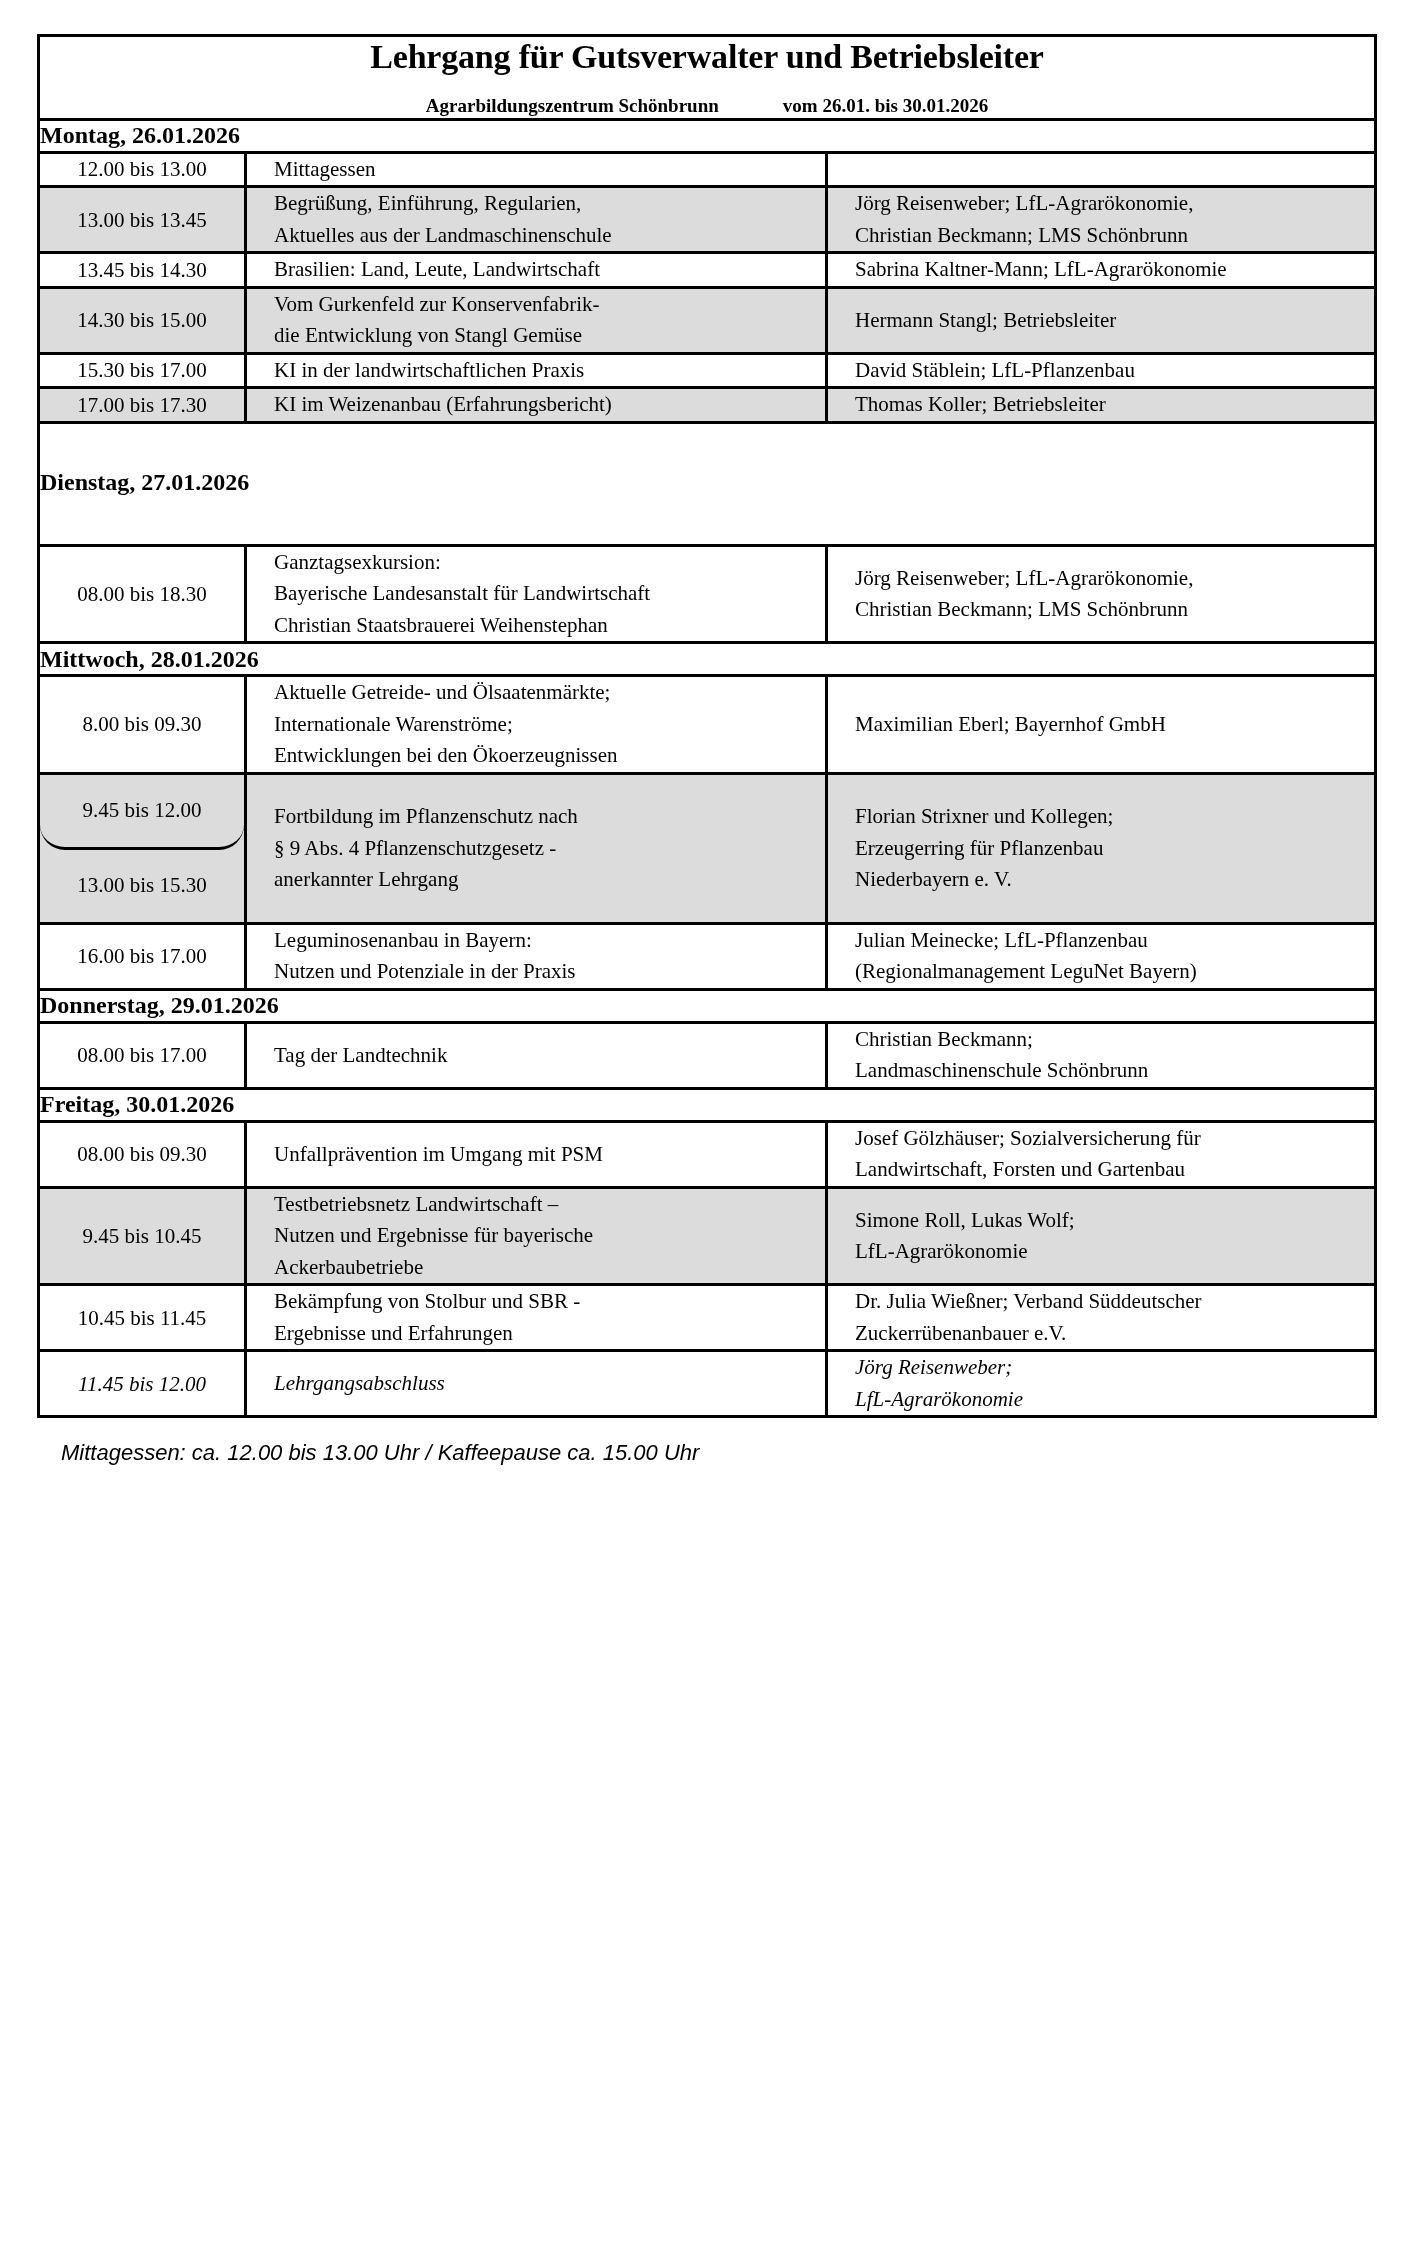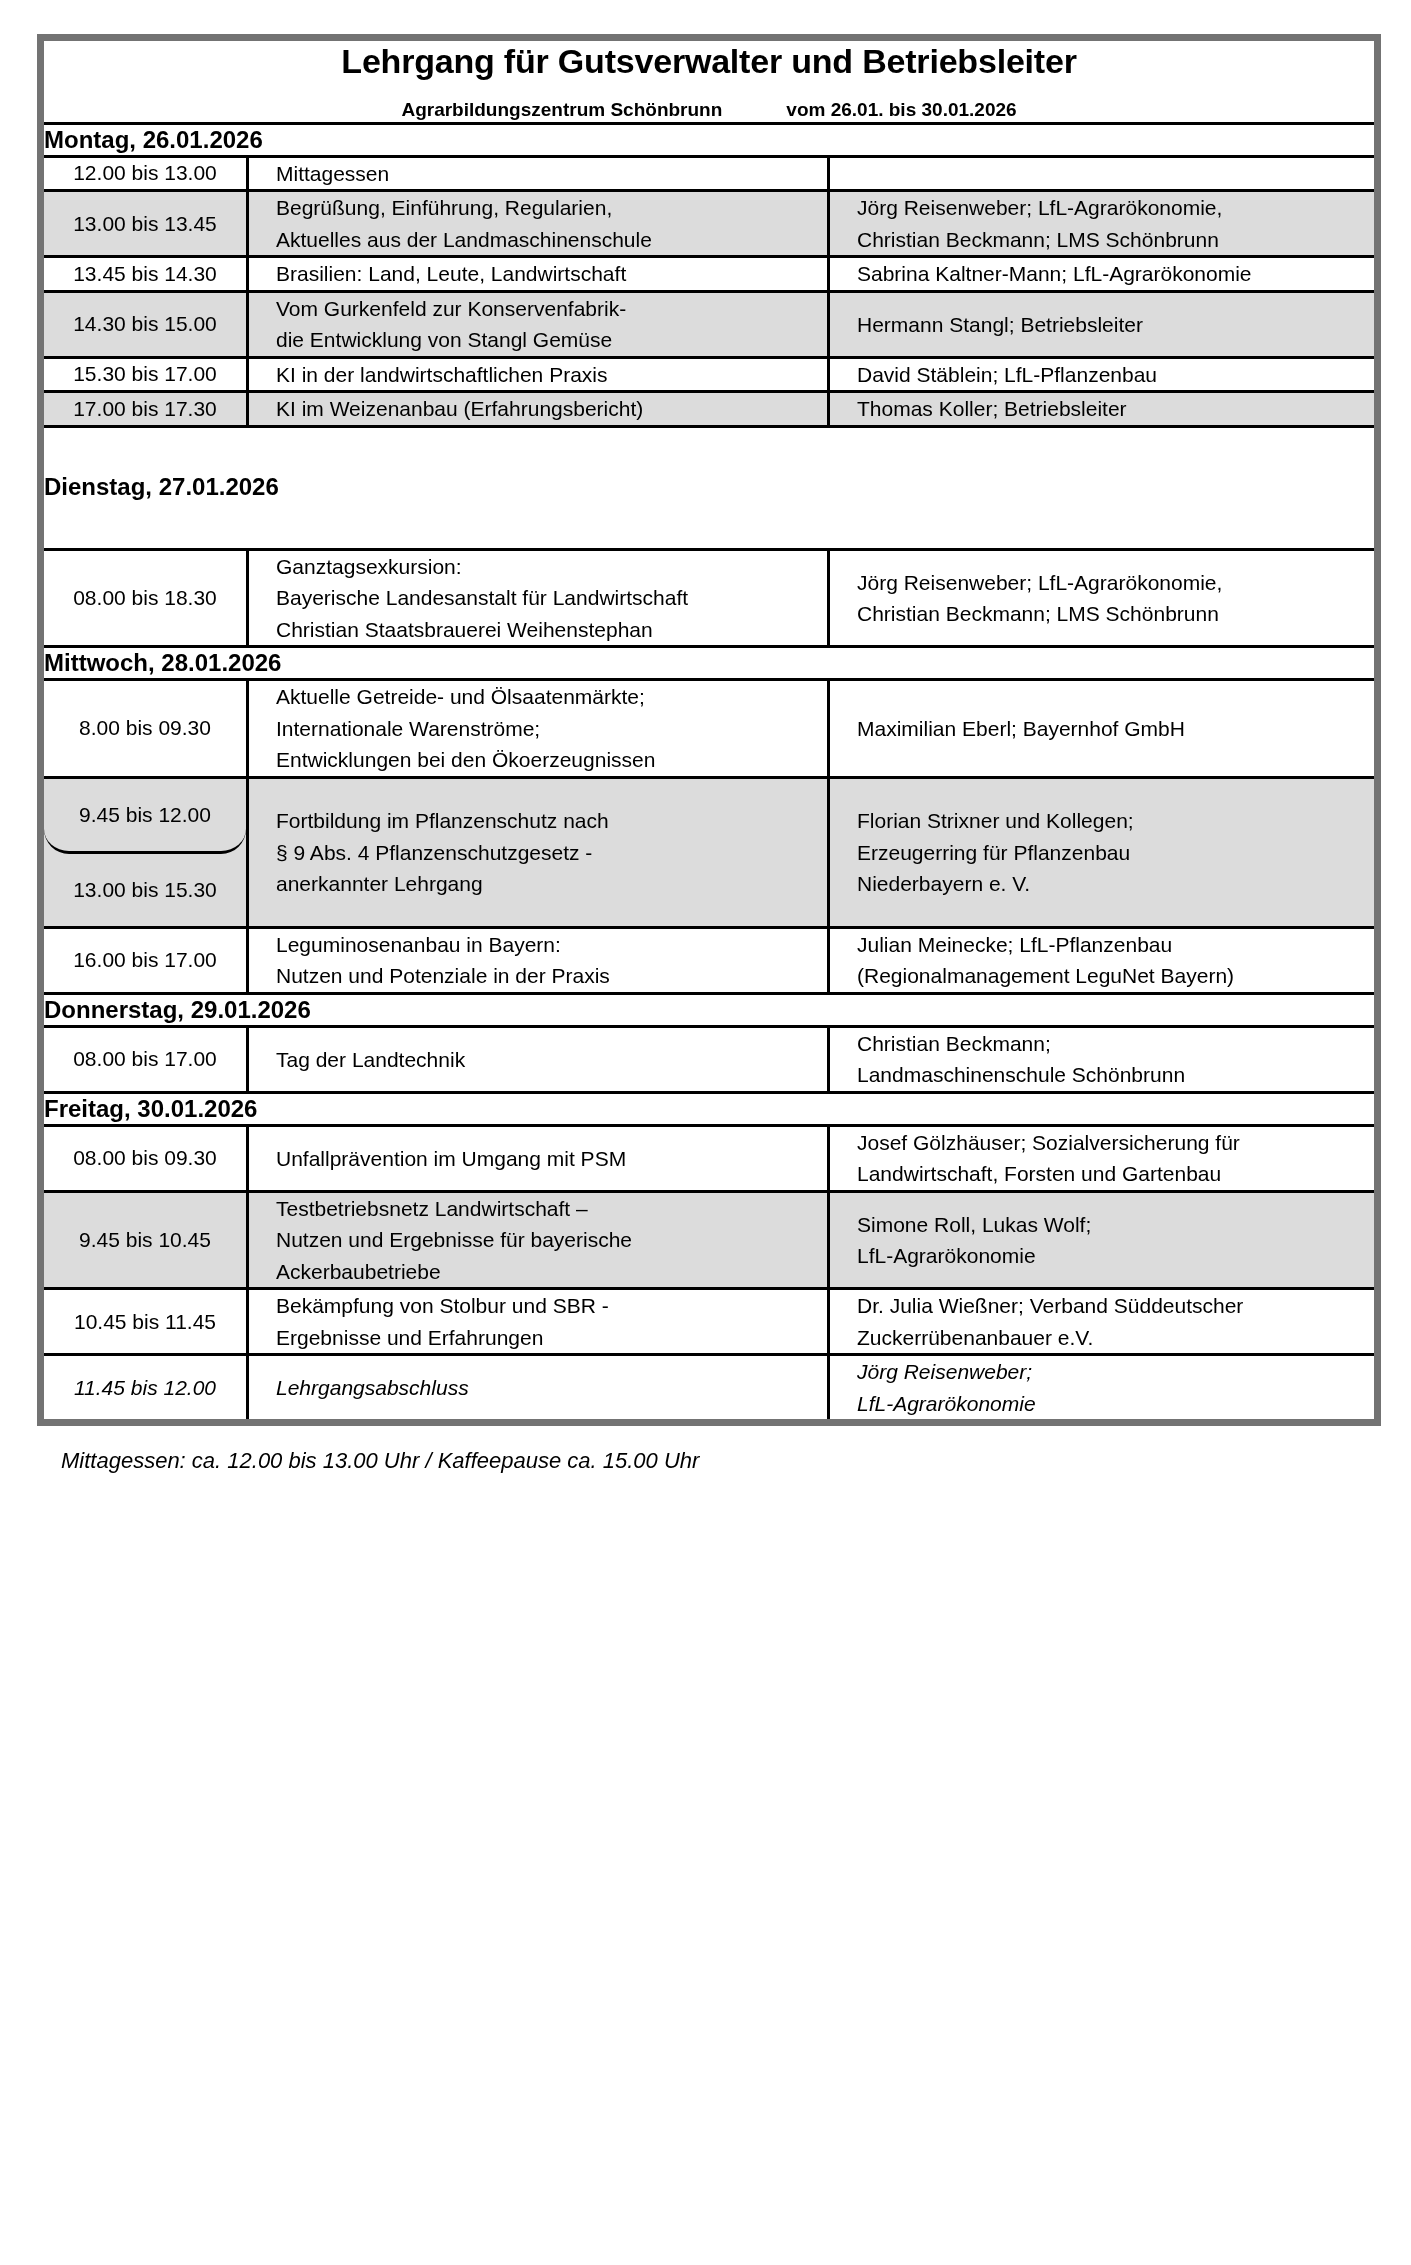--- a/index.html
+++ b/index.html
@@ -21,21 +21,22 @@
     height: 2265px;
     box-sizing: border-box;
     padding: 34px 37px 0 37px;
   }
 
   
   table.schedule {
     width: 1337px;
     border-collapse: collapse;
     table-layout: fixed;
-    border: 7px solid #737373;
+    border: 1px solid #737373;
+    font-family: Liberation Serif, serif;
   }
   table.schedule td {
     border: 3px solid #000;
     vertical-align: middle;
     padding: 0;
   }
 
   col.c-time  { width: 207px; }
   col.c-topic { width: 581px; }
   col.c-pers  { width: 549px; }

